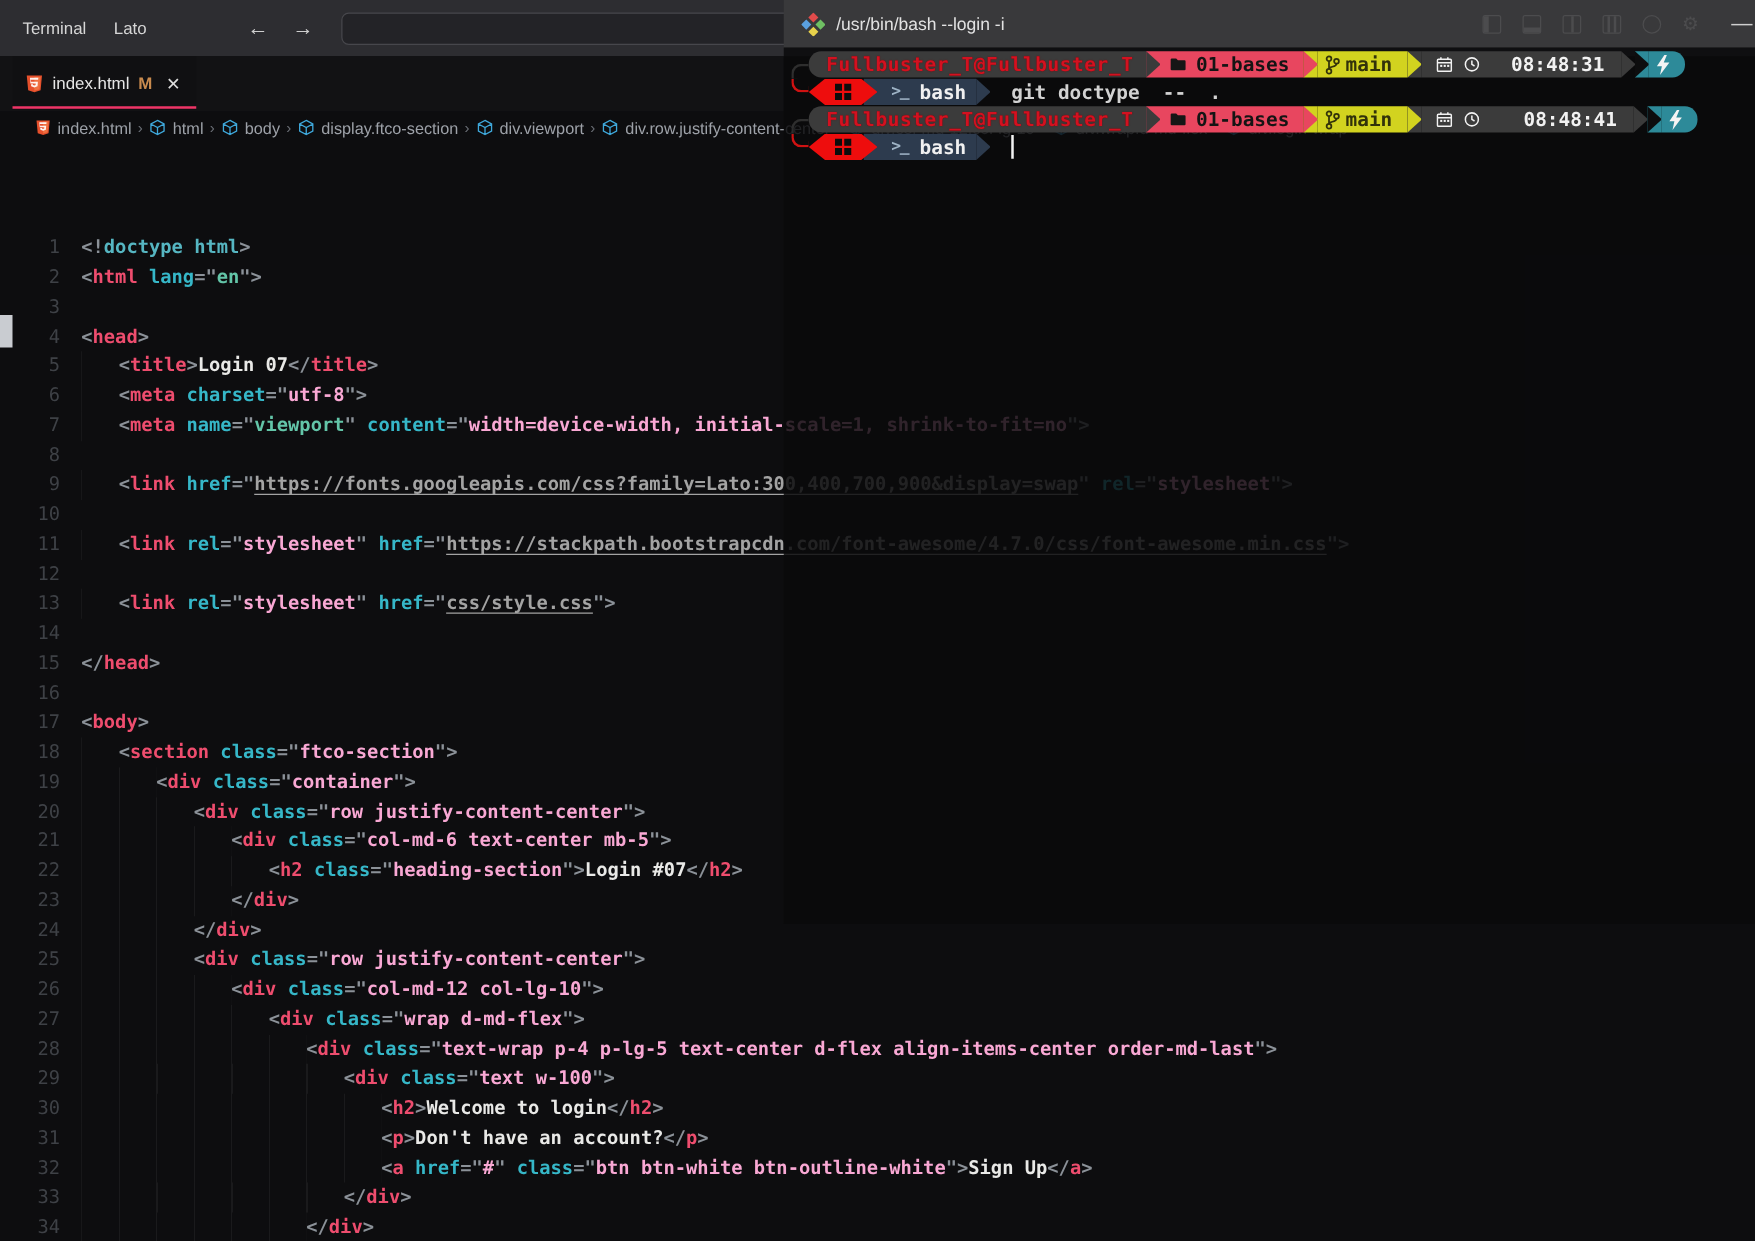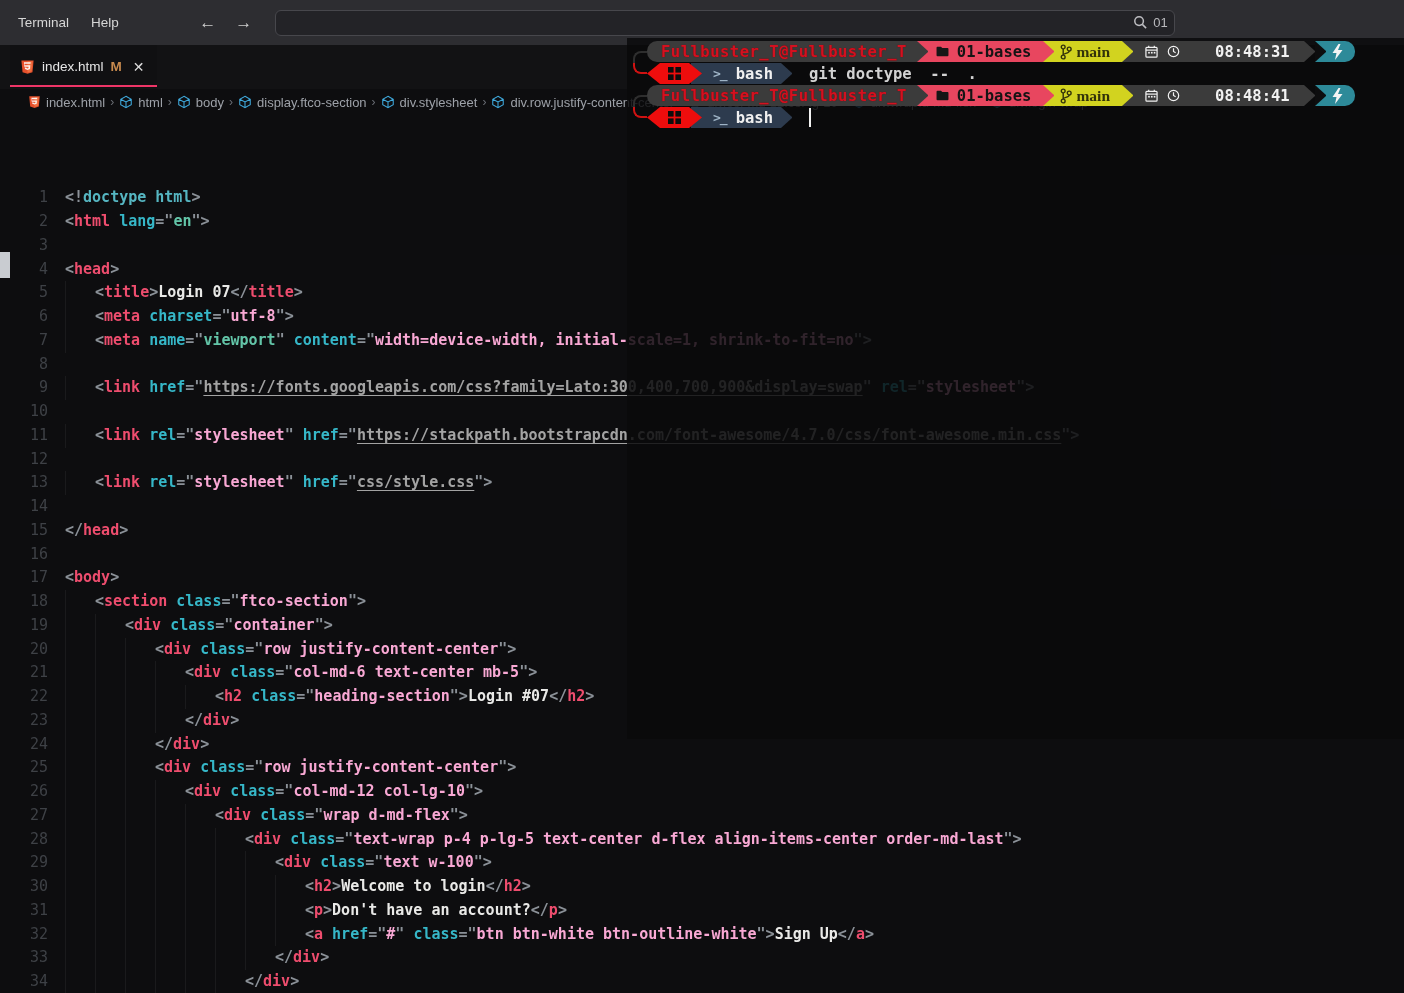--- a/index.html
+++ b/index.html
@@ -68,21 +68,21 @@
     font-family:"DejaVu Sans", sans-serif; line-height:15px; }
   .term-min { color:#cfcfcf; font-size:17px; margin-right:2px; }
 
   .term-body { position:absolute; left:0; top:38px; width:100%; height:701px;
     background:rgba(10,10,11,0.84); padding-top:3px; font-size:15.5px; font-weight:bold; }
   .prow { position:relative; height:21px; margin:0 0 1px 20px; display:flex; align-items:stretch; white-space:pre; }
   .seg { display:flex; align-items:center; }
   .seg-user { background:#3b3b3b; border-radius:10px 0 0 10px; padding:0 10px 0 14px;
     color:#d31120; text-shadow:0 0 1px #7a0000; letter-spacing:0.5px; }
   .seg-folder { background:#e8465f; color:#141414; padding:0 12px 0 8px; gap:8px; }
-  .seg-branch { background:#d2d31f; color:#32320a; padding:0 12px 0 6px; gap:4px;font-family:Liberation Serif, serif; }
+  .seg-branch { background:#d2d31f; color:#32320a; padding:0 12px 0 6px; gap:4px; }
   .seg-time { background:#3b3b3b; color:#f2f2f2; padding:0 14px 0 12px; gap:9px; }
   .seg-bolt { background:#2d8a99; border-radius:0 10px 10px 0; padding:0 12px 0 6px; }
   .arr { width:0; height:21px; border-top:10.5px solid transparent; border-bottom:10.5px solid transparent; border-left:11px solid transparent; }
   .seg-hex { background:#ee0d0d; clip-path:polygon(13px 0, calc(100% - 13px) 0, 100% 50%, calc(100% - 13px) 100%, 13px 100%, 0 50%);
     padding:0 20px; z-index:2; }
   .seg-shell { background:#2d3b4e; color:#f0f0f0; margin-left:-11px; padding:0 8px 0 22px; gap:9px; z-index:1; }
   .shell-glyph { color:#9fb4c6; font-size:13px; letter-spacing:-1px; }
   .pcmd { color:#d2d2d2; margin-left:17px; align-self:center; }
   .pcursor { width:2px; height:19px; background:#f2f2f2; margin-left:17px; align-self:center; }
   .conn { position:absolute; left:-14px; width:14px; pointer-events:none; }
@@ -91,21 +91,21 @@
   svg { display:block; }
 </style>
 </head>
 <body>
 
 <div class="screen">
 
   <div class="vscode">
 
     <div class="vs-titlebar">
-      <div class="menus" id="menus"><span class="menu-item">Terminal</span><span class="menu-item">Help</span></div>
+      <div class="menus" id="menus"><span class="menu-item">Terminal</span><span class="menu-item">Lato</span></div>
       <div class="nav-arrows">
         <span class="nav-arrow">←</span>
         <span class="nav-arrow">→</span>
       </div>
       <div class="searchbox">
         <span class="mag-icon">
           <svg width="15" height="15" viewBox="0 0 16 16">
               <circle cx="6.5" cy="6.5" r="4.6" fill="none" stroke="#bdbdc1" stroke-width="1.6"></circle>
               <line x1="10" y1="10" x2="14" y2="14" stroke="#bdbdc1" stroke-width="1.6"></line>
             </svg>
@@ -167,21 +167,21 @@
           </span>
           <span>display.ftco-section</span>
         </span>
         <span class="crumb-sep">›</span>
         <span class="crumb">
           <span>
             <svg width="14" height="14" viewBox="0 0 16 16">
               <path fill="none" stroke="#3fa9dc" stroke-width="1.2" d="M8 1.5 14 4.8v6.4L8 14.5 2 11.2V4.8z M2 4.8 8 8l6-3.2 M8 8v6.5"></path>
             </svg>
           </span>
-          <span>div.stylesheet</span>
+          <span>div.viewport</span>
         </span>
         <span class="crumb-sep">›</span>
         <span class="crumb">
           <span>
             <svg width="14" height="14" viewBox="0 0 16 16">
               <path fill="none" stroke="#3fa9dc" stroke-width="1.2" d="M8 1.5 14 4.8v6.4L8 14.5 2 11.2V4.8z M2 4.8 8 8l6-3.2 M8 8v6.5"></path>
             </svg>
           </span>
           <span>div.row.justify-content-center</span>
         </span>
@@ -213,40 +213,60 @@
           <span>div.login-wrap</span>
         </span>
       </div>
 
     <div class="editor" id="editor">
       <div class="gutter-marker"></div>
     <div class="code-line"><span class="ln">1</span><span class="lc"><span class="tk-p">&lt;!</span><span class="tk-k">doctype html</span><span class="tk-p">&gt;</span></span></div><div class="code-line"><span class="ln">2</span><span class="lc"><span class="tk-p">&lt;</span><span class="tk-t">html</span><span class="tk-x"> </span><span class="tk-a">lang</span><span class="tk-p">="</span><span class="tk-g">en</span><span class="tk-p">"&gt;</span></span></div><div class="code-line"><span class="ln">3</span><span class="lc"></span></div><div class="code-line"><span class="ln">4</span><span class="lc"><span class="tk-p">&lt;</span><span class="tk-t">head</span><span class="tk-p">&gt;</span></span></div><div class="code-line"><span class="ln">5</span><span class="lc"><span class="ind" style="width: 30px;"></span><span class="tk-p">&lt;</span><span class="tk-t">title</span><span class="tk-p">&gt;</span><span class="tk-x">Login 07</span><span class="tk-p">&lt;/</span><span class="tk-t">title</span><span class="tk-p">&gt;</span></span></div><div class="code-line"><span class="ln">6</span><span class="lc"><span class="ind" style="width: 30px;"></span><span class="tk-p">&lt;</span><span class="tk-t">meta</span><span class="tk-x"> </span><span class="tk-a">charset</span><span class="tk-p">="</span><span class="tk-v">utf-8</span><span class="tk-p">"&gt;</span></span></div><div class="code-line"><span class="ln">7</span><span class="lc"><span class="ind" style="width: 30px;"></span><span class="tk-p">&lt;</span><span class="tk-t">meta</span><span class="tk-x"> </span><span class="tk-a">name</span><span class="tk-p">="</span><span class="tk-g">viewport</span><span class="tk-p">" </span><span class="tk-a">content</span><span class="tk-p">="</span><span class="tk-v">width=device-width, initial-scale=1, shrink-to-fit=no</span><span class="tk-p">"&gt;</span></span></div><div class="code-line"><span class="ln">8</span><span class="lc"></span></div><div class="code-line"><span class="ln">9</span><span class="lc"><span class="ind" style="width: 30px;"></span><span class="tk-p">&lt;</span><span class="tk-t">link</span><span class="tk-x"> </span><span class="tk-a">href</span><span class="tk-p">="</span><span class="tk-l">https://fonts.googleapis.com/css?family=Lato:300,400,700,900&amp;display=swap</span><span class="tk-p">" </span><span class="tk-a">rel</span><span class="tk-p">="</span><span class="tk-v">stylesheet</span><span class="tk-p">"&gt;</span></span></div><div class="code-line"><span class="ln">10</span><span class="lc"></span></div><div class="code-line"><span class="ln">11</span><span class="lc"><span class="ind" style="width: 30px;"></span><span class="tk-p">&lt;</span><span class="tk-t">link</span><span class="tk-x"> </span><span class="tk-a">rel</span><span class="tk-p">="</span><span class="tk-v">stylesheet</span><span class="tk-p">" </span><span class="tk-a">href</span><span class="tk-p">="</span><span class="tk-l">https://stackpath.bootstrapcdn.com/font-awesome/4.7.0/css/font-awesome.min.css</span><span class="tk-p">"&gt;</span></span></div><div class="code-line"><span class="ln">12</span><span class="lc"></span></div><div class="code-line"><span class="ln">13</span><span class="lc"><span class="ind" style="width: 30px;"></span><span class="tk-p">&lt;</span><span class="tk-t">link</span><span class="tk-x"> </span><span class="tk-a">rel</span><span class="tk-p">="</span><span class="tk-v">stylesheet</span><span class="tk-p">" </span><span class="tk-a">href</span><span class="tk-p">="</span><span class="tk-l">css/style.css</span><span class="tk-p">"&gt;</span></span></div><div class="code-line"><span class="ln">14</span><span class="lc"></span></div><div class="code-line"><span class="ln">15</span><span class="lc"><span class="tk-p">&lt;/</span><span class="tk-t">head</span><span class="tk-p">&gt;</span></span></div><div class="code-line"><span class="ln">16</span><span class="lc"></span></div><div class="code-line"><span class="ln">17</span><span class="lc"><span class="tk-p">&lt;</span><span class="tk-t">body</span><span class="tk-p">&gt;</span></span></div><div class="code-line"><span class="ln">18</span><span class="lc"><span class="ind" style="width: 30px;"></span><span class="tk-p">&lt;</span><span class="tk-t">section</span><span class="tk-x"> </span><span class="tk-a">class</span><span class="tk-p">="</span><span class="tk-v">ftco-section</span><span class="tk-p">"&gt;</span></span></div><div class="code-line"><span class="ln">19</span><span class="lc"><span class="ind" style="width: 60px;"></span><span class="tk-p">&lt;</span><span class="tk-t">div</span><span class="tk-x"> </span><span class="tk-a">class</span><span class="tk-p">="</span><span class="tk-v">container</span><span class="tk-p">"&gt;</span></span></div><div class="code-line"><span class="ln">20</span><span class="lc"><span class="ind" style="width: 90px;"></span><span class="tk-p">&lt;</span><span class="tk-t">div</span><span class="tk-x"> </span><span class="tk-a">class</span><span class="tk-p">="</span><span class="tk-v">row justify-content-center</span><span class="tk-p">"&gt;</span></span></div><div class="code-line"><span class="ln">21</span><span class="lc"><span class="ind" style="width: 120px;"></span><span class="tk-p">&lt;</span><span class="tk-t">div</span><span class="tk-x"> </span><span class="tk-a">class</span><span class="tk-p">="</span><span class="tk-v">col-md-6 text-center mb-5</span><span class="tk-p">"&gt;</span></span></div><div class="code-line"><span class="ln">22</span><span class="lc"><span class="ind" style="width: 150px;"></span><span class="tk-p">&lt;</span><span class="tk-t">h2</span><span class="tk-x"> </span><span class="tk-a">class</span><span class="tk-p">="</span><span class="tk-v">heading-section</span><span class="tk-p">"&gt;</span><span class="tk-x">Login #07</span><span class="tk-p">&lt;/</span><span class="tk-t">h2</span><span class="tk-p">&gt;</span></span></div><div class="code-line"><span class="ln">23</span><span class="lc"><span class="ind" style="width: 120px;"></span><span class="tk-p">&lt;/</span><span class="tk-t">div</span><span class="tk-p">&gt;</span></span></div><div class="code-line"><span class="ln">24</span><span class="lc"><span class="ind" style="width: 90px;"></span><span class="tk-p">&lt;/</span><span class="tk-t">div</span><span class="tk-p">&gt;</span></span></div><div class="code-line"><span class="ln">25</span><span class="lc"><span class="ind" style="width: 90px;"></span><span class="tk-p">&lt;</span><span class="tk-t">div</span><span class="tk-x"> </span><span class="tk-a">class</span><span class="tk-p">="</span><span class="tk-v">row justify-content-center</span><span class="tk-p">"&gt;</span></span></div><div class="code-line"><span class="ln">26</span><span class="lc"><span class="ind" style="width: 120px;"></span><span class="tk-p">&lt;</span><span class="tk-t">div</span><span class="tk-x"> </span><span class="tk-a">class</span><span class="tk-p">="</span><span class="tk-v">col-md-12 col-lg-10</span><span class="tk-p">"&gt;</span></span></div><div class="code-line"><span class="ln">27</span><span class="lc"><span class="ind" style="width: 150px;"></span><span class="tk-p">&lt;</span><span class="tk-t">div</span><span class="tk-x"> </span><span class="tk-a">class</span><span class="tk-p">="</span><span class="tk-v">wrap d-md-flex</span><span class="tk-p">"&gt;</span></span></div><div class="code-line"><span class="ln">28</span><span class="lc"><span class="ind" style="width: 180px;"></span><span class="tk-p">&lt;</span><span class="tk-t">div</span><span class="tk-x"> </span><span class="tk-a">class</span><span class="tk-p">="</span><span class="tk-v">text-wrap p-4 p-lg-5 text-center d-flex align-items-center order-md-last</span><span class="tk-p">"&gt;</span></span></div><div class="code-line"><span class="ln">29</span><span class="lc"><span class="ind" style="width: 210px;"></span><span class="tk-p">&lt;</span><span class="tk-t">div</span><span class="tk-x"> </span><span class="tk-a">class</span><span class="tk-p">="</span><span class="tk-v">text w-100</span><span class="tk-p">"&gt;</span></span></div><div class="code-line"><span class="ln">30</span><span class="lc"><span class="ind" style="width: 240px;"></span><span class="tk-p">&lt;</span><span class="tk-t">h2</span><span class="tk-p">&gt;</span><span class="tk-x">Welcome to login</span><span class="tk-p">&lt;/</span><span class="tk-t">h2</span><span class="tk-p">&gt;</span></span></div><div class="code-line"><span class="ln">31</span><span class="lc"><span class="ind" style="width: 240px;"></span><span class="tk-p">&lt;</span><span class="tk-t">p</span><span class="tk-p">&gt;</span><span class="tk-x">Don't have an account?</span><span class="tk-p">&lt;/</span><span class="tk-t">p</span><span class="tk-p">&gt;</span></span></div><div class="code-line"><span class="ln">32</span><span class="lc"><span class="ind" style="width: 240px;"></span><span class="tk-p">&lt;</span><span class="tk-t">a</span><span class="tk-x"> </span><span class="tk-a">href</span><span class="tk-p">="</span><span class="tk-v">#</span><span class="tk-p">" </span><span class="tk-a">class</span><span class="tk-p">="</span><span class="tk-v">btn btn-white btn-outline-white</span><span class="tk-p">"&gt;</span><span class="tk-x">Sign Up</span><span class="tk-p">&lt;/</span><span class="tk-t">a</span><span class="tk-p">&gt;</span></span></div><div class="code-line"><span class="ln">33</span><span class="lc"><span class="ind" style="width: 210px;"></span><span class="tk-p">&lt;/</span><span class="tk-t">div</span><span class="tk-p">&gt;</span></span></div><div class="code-line"><span class="ln">34</span><span class="lc"><span class="ind" style="width: 180px;"></span><span class="tk-p">&lt;/</span><span class="tk-t">div</span><span class="tk-p">&gt;</span></span></div></div>
   </div>
 
   <div class="terminal">
+    <div class="term-titlebar">
+      <span class="term-logo">
+        <svg width="19" height="19" viewBox="0 0 20 20">
+          <rect x="7.2" y="1.2" width="6" height="6" transform="rotate(45 10.2 4.2)" fill="#e14b4b"></rect>
+          <rect x="1.2" y="7.2" width="6" height="6" transform="rotate(45 4.2 10.2)" fill="#5aa0e0"></rect>
+          <rect x="7.2" y="13.2" width="6" height="6" transform="rotate(45 10.2 16.2)" fill="#e8d24b"></rect>
+          <rect x="13.2" y="7.2" width="6" height="6" transform="rotate(45 16.2 10.2)" fill="#6fc063"></rect>
+        </svg>
+      </span>
+      <span class="term-title">/usr/bin/bash --login -i</span>
+      <span class="term-win-icons" id="termicons">
+          <span class="twi i-left"></span>
+          <span class="twi i-bottom"></span>
+          <span class="twi i-split"></span>
+          <span class="twi i-cols"></span>
+          <span class="twi i-circle"></span>
+          <span class="twi i-gear">⚙</span>
+        </span>
+      <span class="term-min">—</span>
+    </div>
     <div class="term-body" id="termbody">
         <div class="prow"><span class="conn" style="top:10px"><div class="conn-top"></div><div class="conn-bot"></div></span><span class="seg seg-user">Fullbuster_T@Fullbuster_T</span><span class="arr" style="border-left-color:#3b3b3b;background:#e8465f"></span><span class="seg seg-folder"><span><svg width="13" height="11" viewBox="0 0 14 12">
                 <path d="M0.5 1.8 Q0.5 0.8 1.5 0.8 H5.3 L6.8 2.3 H12.6 Q13.5 2.3 13.5 3.2 V10.2 Q13.5 11.2 12.5 11.2 H1.5 Q0.5 11.2 0.5 10.2 Z" fill="#161616"></path>
               </svg></span>01-bases</span><span class="arr" style="border-left-color:#e8465f;background:#d2d31f"></span><span class="seg seg-branch"><span><svg width="12" height="16" viewBox="0 0 12 16">
                 <circle cx="3.2" cy="3" r="1.9" fill="none" stroke="#32320a" stroke-width="1.4"></circle>
                 <circle cx="3.2" cy="13" r="1.9" fill="none" stroke="#32320a" stroke-width="1.4"></circle>
                 <circle cx="9.2" cy="5" r="1.9" fill="none" stroke="#32320a" stroke-width="1.4"></circle>
                 <path d="M3.2 4.9v6.2 M9.2 6.9c0 3-6 2-6 4.2" fill="none" stroke="#32320a" stroke-width="1.4"></path>
               </svg></span>main</span><span class="arr" style="border-left-color:#d2d31f;background:#3b3b3b"></span><span class="seg seg-time"><span><svg width="13" height="13" viewBox="0 0 14 14">
                 <rect x="1" y="2.5" width="12" height="10.5" rx="1" fill="none" stroke="#f2f2f2" stroke-width="1.3"></rect>
                 <line x1="1" y1="5.5" x2="13" y2="5.5" stroke="#f2f2f2" stroke-width="1.3"></line>
                 <line x1="4" y1="0.8" x2="4" y2="3.2" stroke="#f2f2f2" stroke-width="1.3"></line>
                 <line x1="10" y1="0.8" x2="10" y2="3.2" stroke="#f2f2f2" stroke-width="1.3"></line>
                 <rect x="3.4" y="7.4" width="1.8" height="1.8" fill="#f2f2f2"></rect>
                 <rect x="6.4" y="7.4" width="1.8" height="1.8" fill="#f2f2f2"></rect>
                 <rect x="9.4" y="7.4" width="1.8" height="1.8" fill="#f2f2f2"></rect>
               </svg></span><span><svg width="13" height="13" viewBox="0 0 14 14">
                 <circle cx="7" cy="7" r="5.6" fill="none" stroke="#f2f2f2" stroke-width="1.3"></circle>
                 <path d="M7 3.6V7l2.3 1.4" fill="none" stroke="#f2f2f2" stroke-width="1.3"></path>
-              </svg></span><span style="margin-left:26px">08:48:31</span></span><span class="arr" style="border-left-color:#3b3b3b;background:transparent"></span><span class="arr" style="border-left-color:#0d0d0e;background:#2d8a99"></span><span class="seg seg-bolt"><span><svg width="11" height="16" viewBox="0 0 11 16">
+              </svg></span><span style="margin-left:16px">08:48:31</span></span><span class="arr" style="border-left-color:#3b3b3b;background:transparent"></span><span class="arr" style="border-left-color:#0d0d0e;background:#2d8a99"></span><span class="seg seg-bolt"><span><svg width="11" height="16" viewBox="0 0 11 16">
                 <polygon points="6.5,0 0.5,9 4.5,9 3,16 10.5,6 6,6 8.5,0" fill="#f4f4f4"></polygon>
               </svg></span></span></div>
         <div class="prow"><span class="seg seg-hex"><span><svg width="15" height="15" viewBox="0 0 15 15">
                 <rect x="1" y="1" width="5.6" height="5.6" fill="#0d0d0d"></rect>
                 <rect x="8.4" y="1" width="5.6" height="5.6" fill="#0d0d0d"></rect>
                 <rect x="1" y="8.4" width="5.6" height="5.6" fill="#0d0d0d"></rect>
                 <rect x="8.4" y="8.4" width="5.6" height="5.6" fill="#0d0d0d"></rect>
               </svg></span></span><span class="seg seg-shell"><span class="shell-glyph">&gt;_</span>bash</span><span class="arr" style="border-left-color:#2d3b4e;background:transparent"></span><span class="pcmd">git doctype  --  .</span></div>
         <div class="prow"><span class="conn" style="top:10px"><div class="conn-top"></div><div class="conn-bot"></div></span><span class="seg seg-user">Fullbuster_T@Fullbuster_T</span><span class="arr" style="border-left-color:#3b3b3b;background:#e8465f"></span><span class="seg seg-folder"><span><svg width="13" height="11" viewBox="0 0 14 12">
                 <path d="M0.5 1.8 Q0.5 0.8 1.5 0.8 H5.3 L6.8 2.3 H12.6 Q13.5 2.3 13.5 3.2 V10.2 Q13.5 11.2 12.5 11.2 H1.5 Q0.5 11.2 0.5 10.2 Z" fill="#161616"></path>

